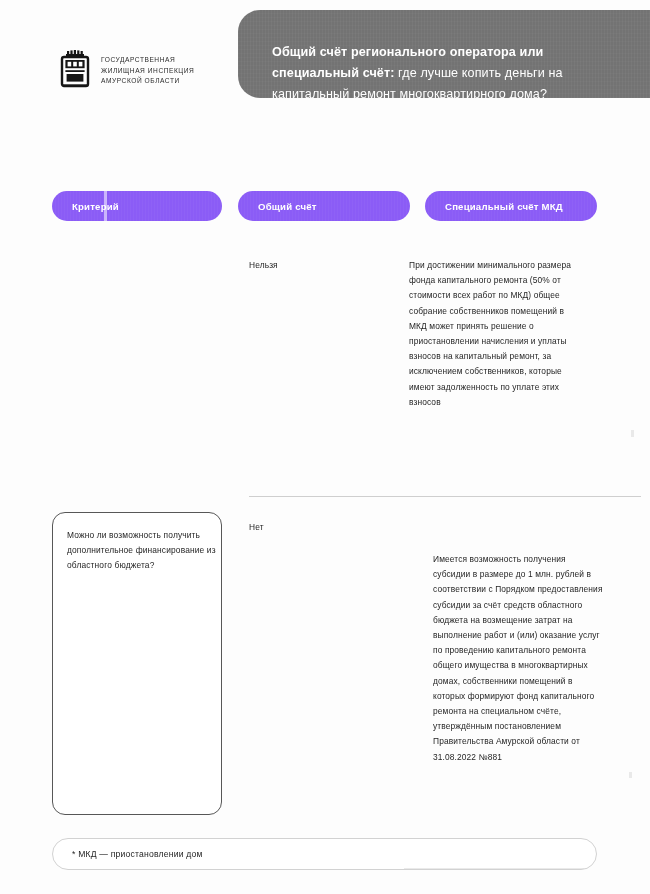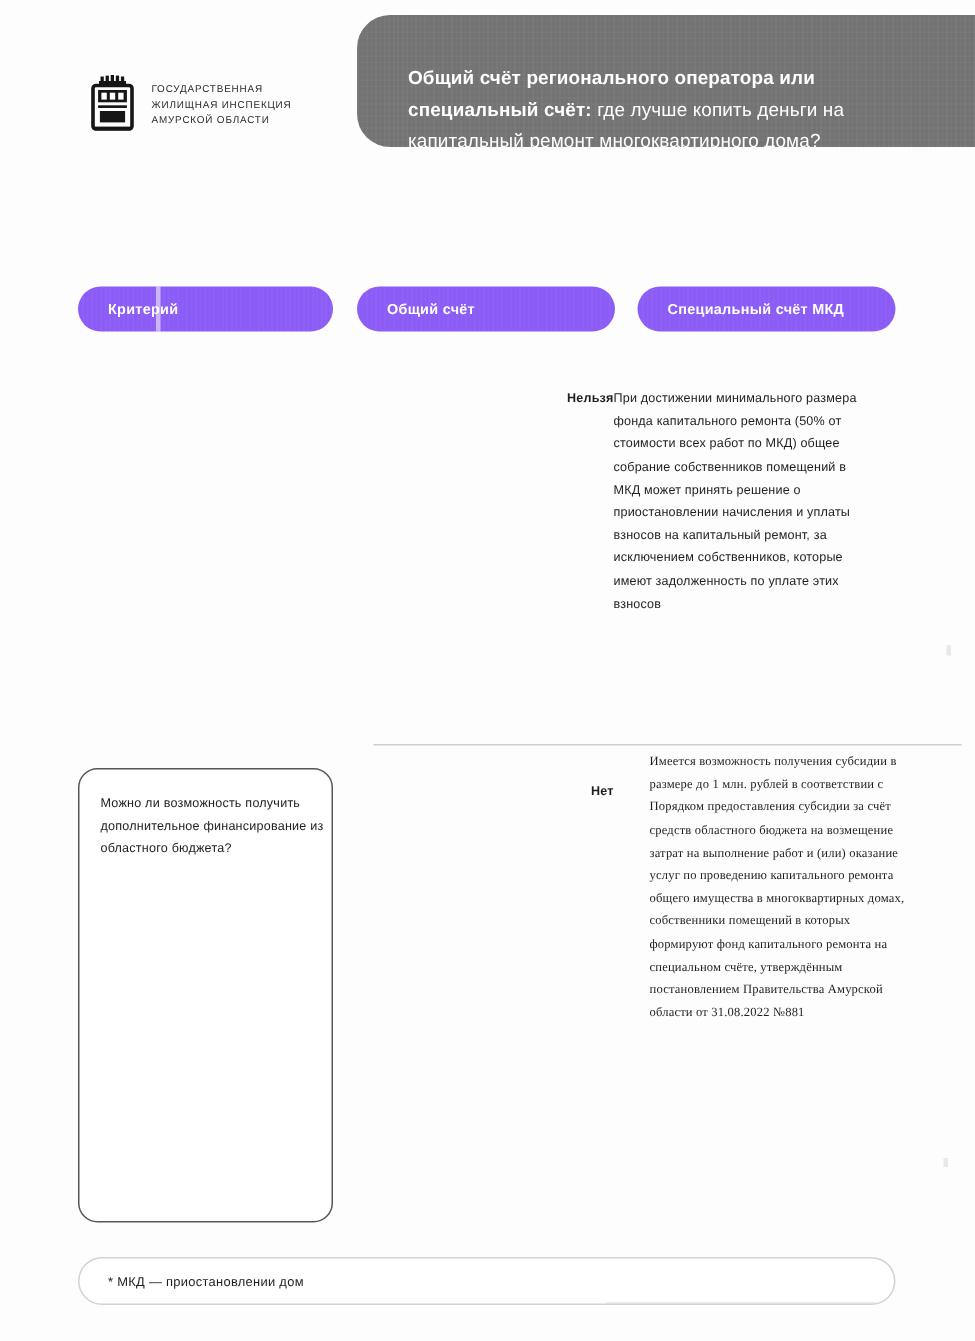--- a/index.html
+++ b/index.html
@@ -158,25 +158,25 @@
   .crit-2 { top: 512px; width: 170px; height: 303px; }
 
   
   .cell {
     position: absolute;
     font-size: 8.4px;
     line-height: 15.2px;
     letter-spacing: 0.12px;
     color: #1f1f1f;
   }
-  .cell-short { font-weight: bold; text-align: right; }
+  .cell-short { font-weight: normal; }
   .ans-1-2 { left: 249px; top: 258px; width: 160px; }
   .ans-1-3 { left: 409px; top: 258px; width: 172px; }
   .ans-2-2 { left: 249px; top: 520px; width: 160px; }
-  .ans-2-3 { left: 433px; top: 500px; width: 172px; font-family: Liberation Serif, serif; }
+  .ans-2-3 { left: 433px; top: 552px; width: 172px; }
 
   .row-divider {
     position: absolute;
     left: 249px;
     top: 496px;
     width: 392px;
     height: 1px;
     background: #cfcfcf;
   }
 

